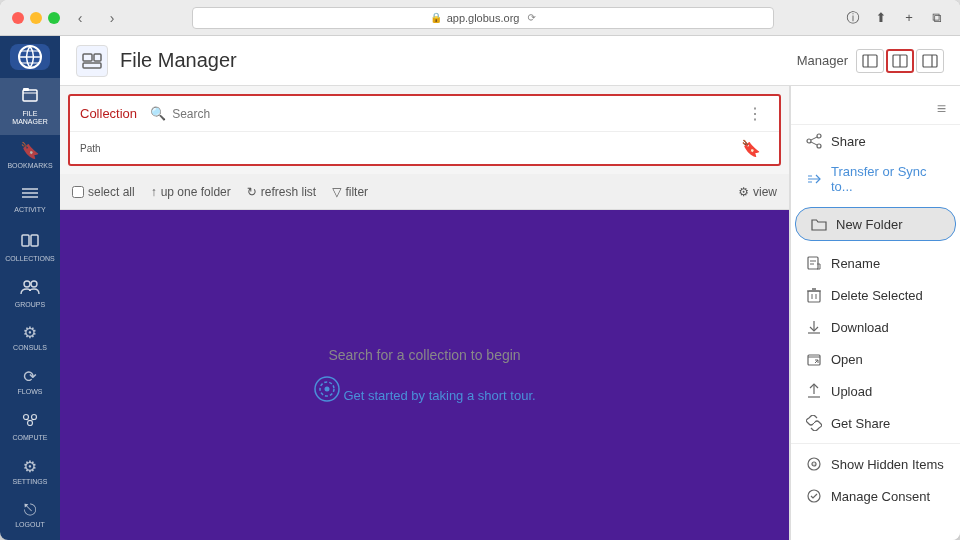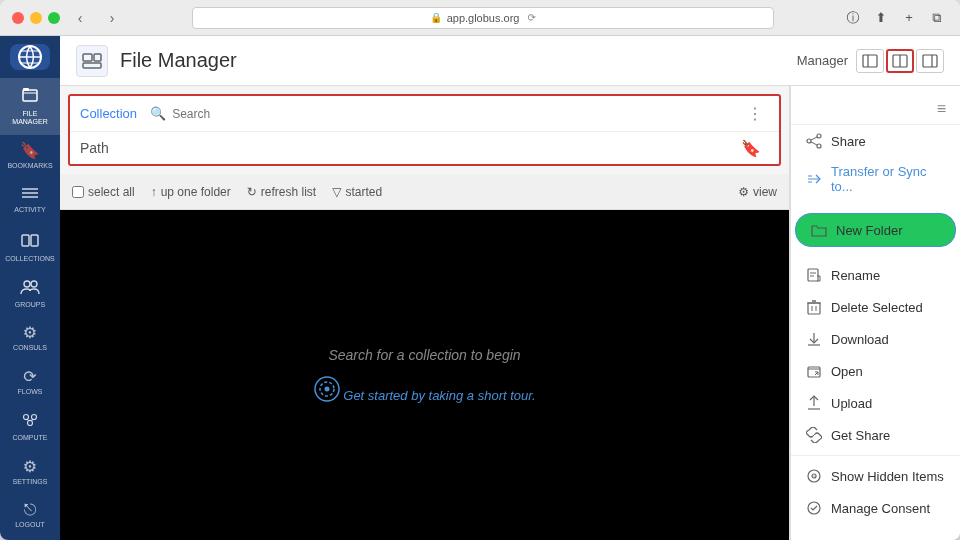--- a/index.html
+++ b/index.html
@@ -45,45 +45,45 @@
 
     
     .fm-area { display: flex; flex: 1; overflow: hidden; }
 
     
     .left-panel { flex: 1; display: flex; flex-direction: column; border-right: 1px solid #ddd; overflow: hidden; }
 
     
     .collection-bar { border: 2px solid #cc3333; margin: 8px; border-radius: 3px; background: white; }
     .collection-row { display: flex; align-items: center; padding: 6px 10px; border-bottom: 1px solid #eee; min-height: 34px; }
-    .collection-label { font-size: 13px; color: #3b82f6; width: 70px; flex-shrink: 0; }
+    .collection-label { font-size: 13px; color: #b91c1c; width: 70px; flex-shrink: 0; }
     .collection-search { flex: 1; display: flex; align-items: center; gap: 6px; }
     .search-icon-sm { color: #888; font-size: 13px; }
     .search-input { border: none; outline: none; font-size: 12px; color: #000000; flex: 1; background: transparent; }
     .dots-btn { color: #888; font-size: 16px; cursor: pointer; padding: 2px 6px; }
     .path-row { display: flex; align-items: center; padding: 6px 10px; min-height: 32px; }
-    .path-label { font-size: 14px; color: #555; width: 70px; flex-shrink: 0; }
+    .path-label { font-size: 10px; color: #555; width: 70px; flex-shrink: 0; }
     .path-input { flex: 1; border: none; outline: none; font-size: 13px; color: #333; background: transparent; }
 
     
     .fm-toolbar { height: 36px; background: #f0f0f0; border-bottom: 1px solid #ddd; display: flex; align-items: center; padding: 0 12px; gap: 16px; flex-shrink: 0; }
     .toolbar-item { display: flex; align-items: center; gap: 4px; font-size: 12px; color: #555; cursor: pointer; }
     .view-btn { margin-left: auto; display: flex; align-items: center; gap: 4px; font-size: 12px; color: #555; cursor: pointer; }
 
     
-    .file-area { flex: 1; display: flex; flex-direction: column; align-items: center; justify-content: center; background: #000000; gap: 12px; font-style: italic; }
+    .file-area { flex: 1; display: flex; flex-direction: column; align-items: center; justify-content: center; background: #4c1d95; gap: 12px; }
     .file-area-title { font-size: 14px; color: #888; }
     .tour-link { display: flex; align-items: flex-end; gap: 2px; color: #4a90d9; font-size: 13px; cursor: pointer; }
     .tour-icon { width: 28px; height: 28px; }
 
     
     .right-panel { width: 170px; background: white; border-left: 1px solid #ddd; display: flex; flex-direction: column; padding: 8px 0; flex-shrink: 0; }
     .menu-section-divider { height: 1px; background: #eee; margin: 4px 0; }
     .menu-item { display: flex; align-items: center; gap: 8px; padding: 7px 14px; cursor: pointer; font-size: 13px; color: #333; }
-    .menu-item.highlighted { background: #22c55e; border: 1px solid #4a90d9; border-radius: 16px; margin: 12px 4px; }
+    .menu-item.highlighted { background: #e5e5e5; border: 1px solid #4a90d9; border-radius: 16px; margin: 6px 4px; }
     .menu-icon { width: 18px; height: 18px; display: flex; align-items: center; justify-content: center; color: #666; font-size: 14px; flex-shrink: 0; }
     .menu-item.transfer { color: #4a90d9; }
     .menu-item.transfer .menu-icon { color: #4a90d9; }
 
     
     .bookmark-area { display: flex; align-items: center; gap: 3px; padding: 0 8px; color: #555; font-size: 13px; cursor: pointer; }
   </style>
 </head>
 <body>
 
@@ -280,21 +280,21 @@
             <div class="toolbar-item">
               <span>↑</span>
               <span>up one folder</span>
             </div>
             <div class="toolbar-item">
               <span>↻</span>
               <span>refresh list</span>
             </div>
             <div class="toolbar-item">
               <span>▽</span>
-              <span>started</span>
+              <span>filter</span>
             </div>
             <div class="view-btn">
               <span>⚙</span>
               <span>view</span>
             </div>
           </div>
 
           <div class="file-area">
             <div class="file-area-title">Search for a collection to begin</div>
             <div class="tour-link">

